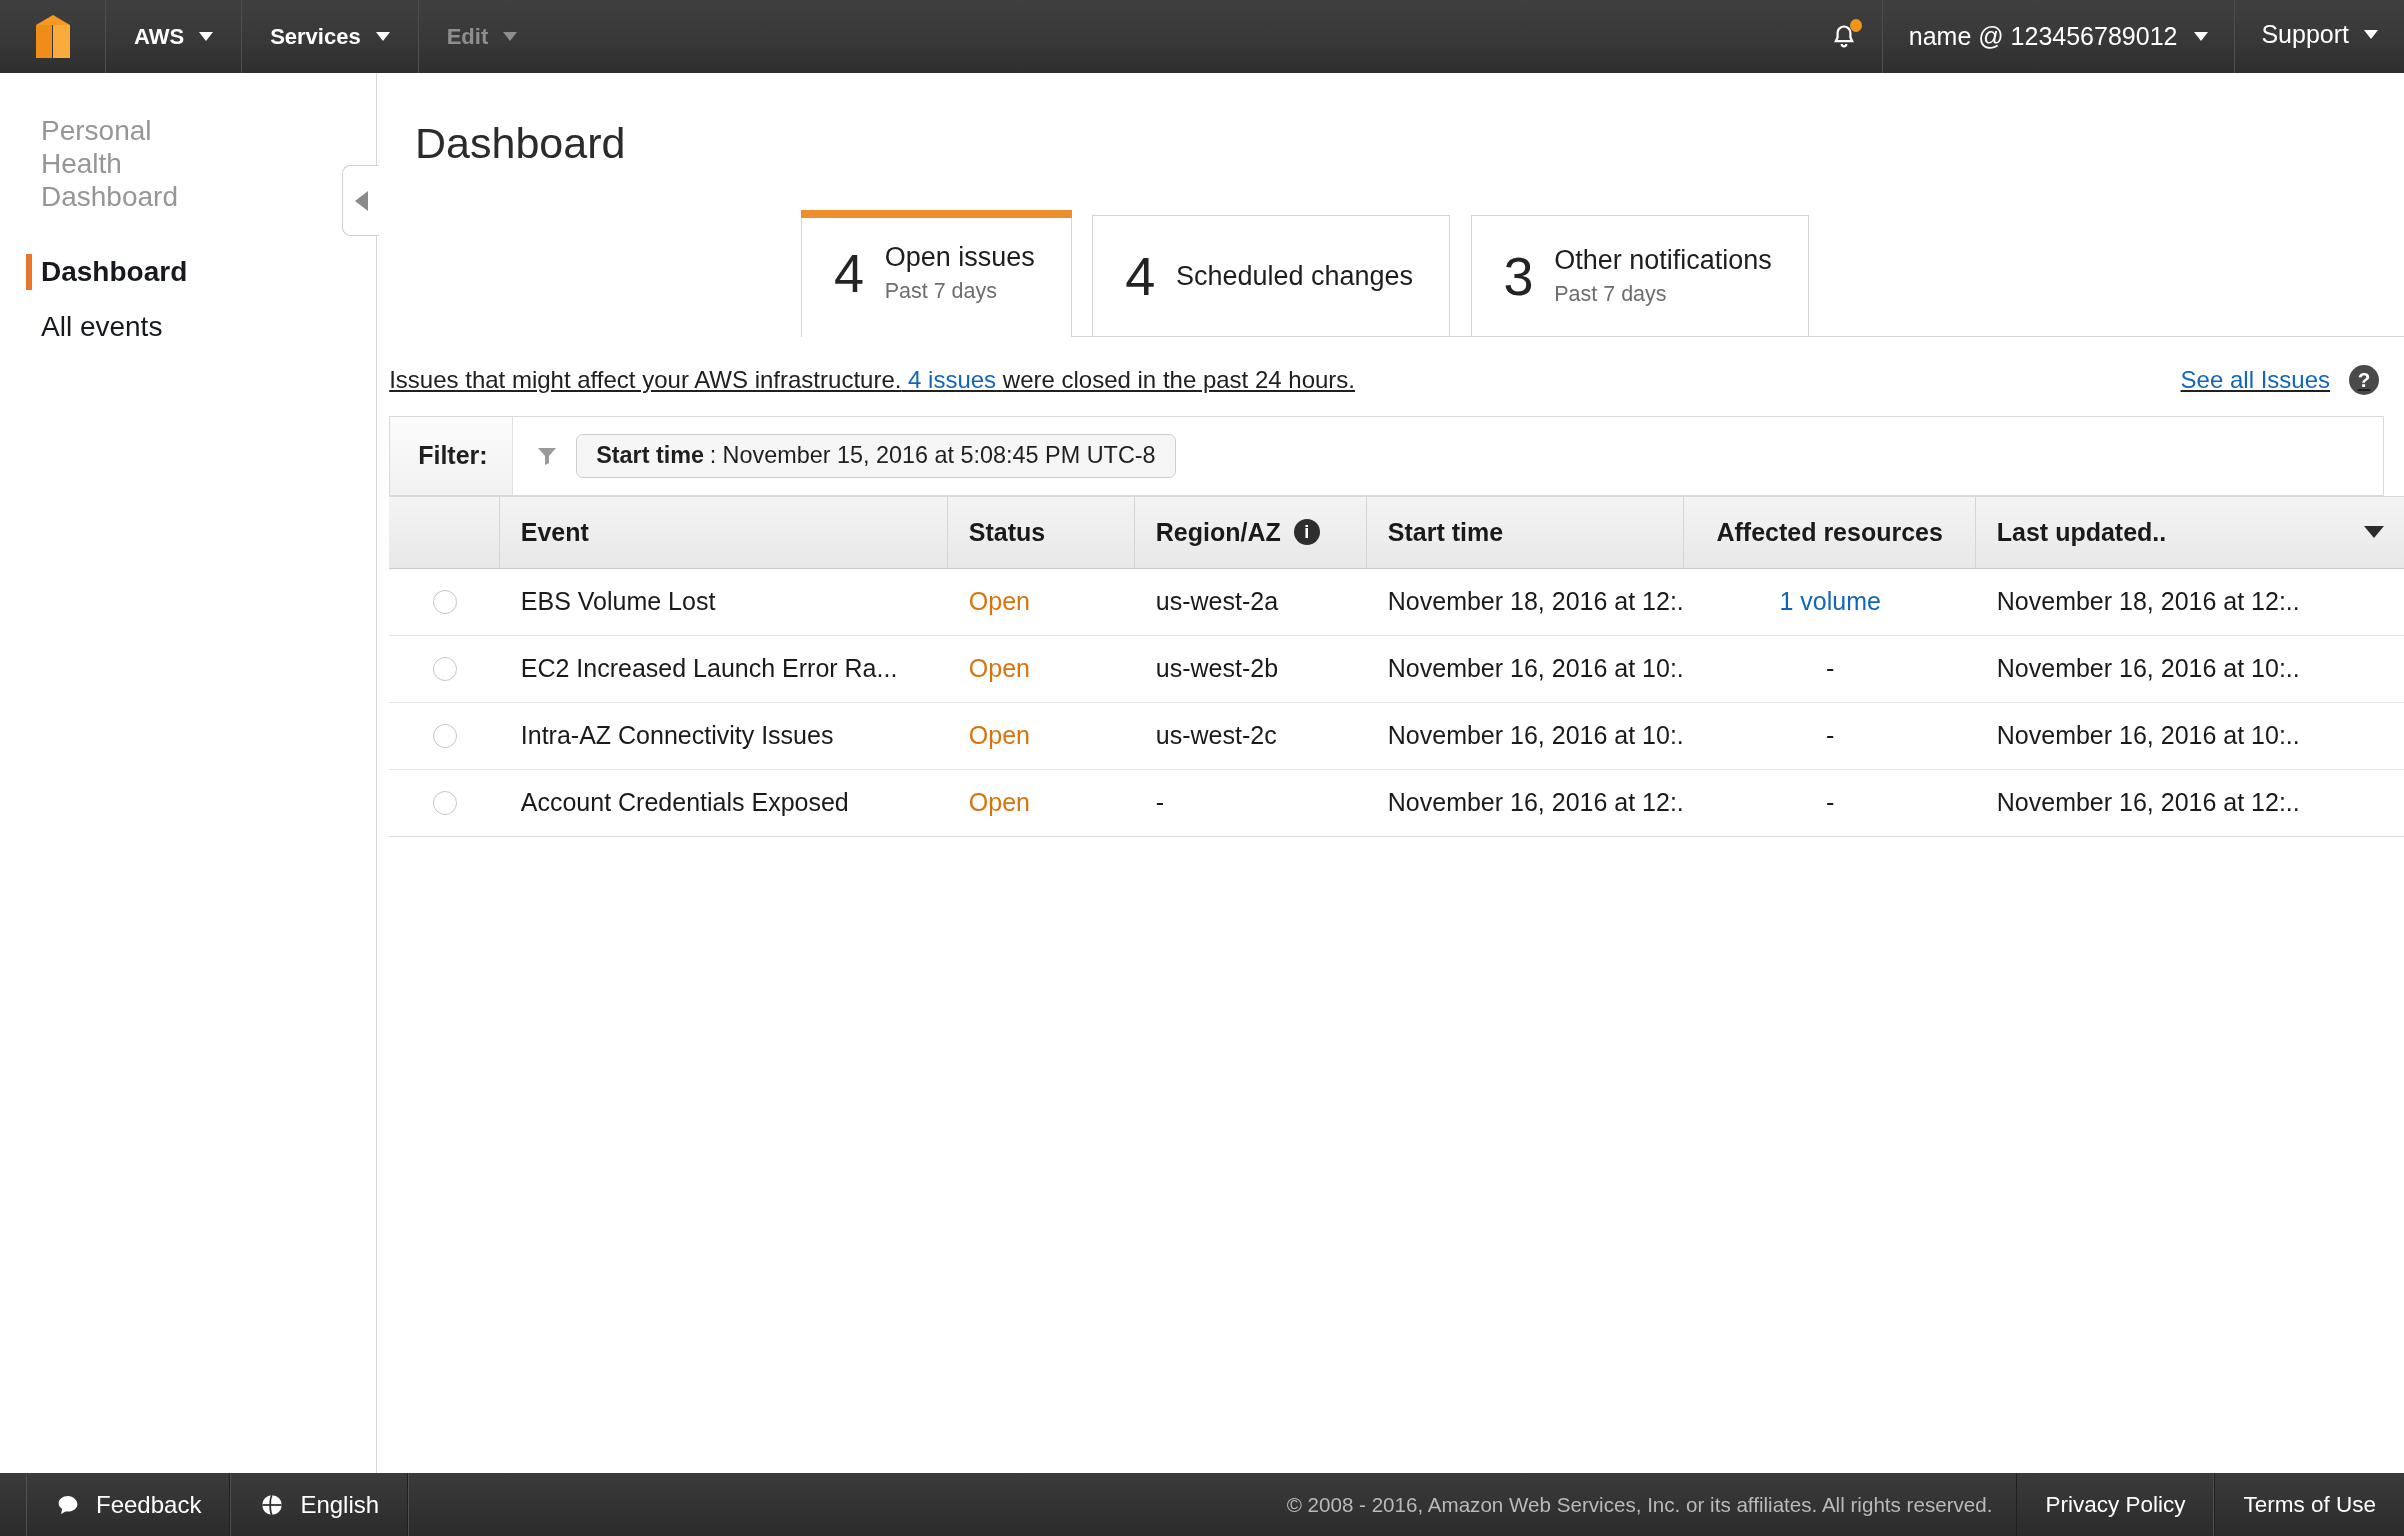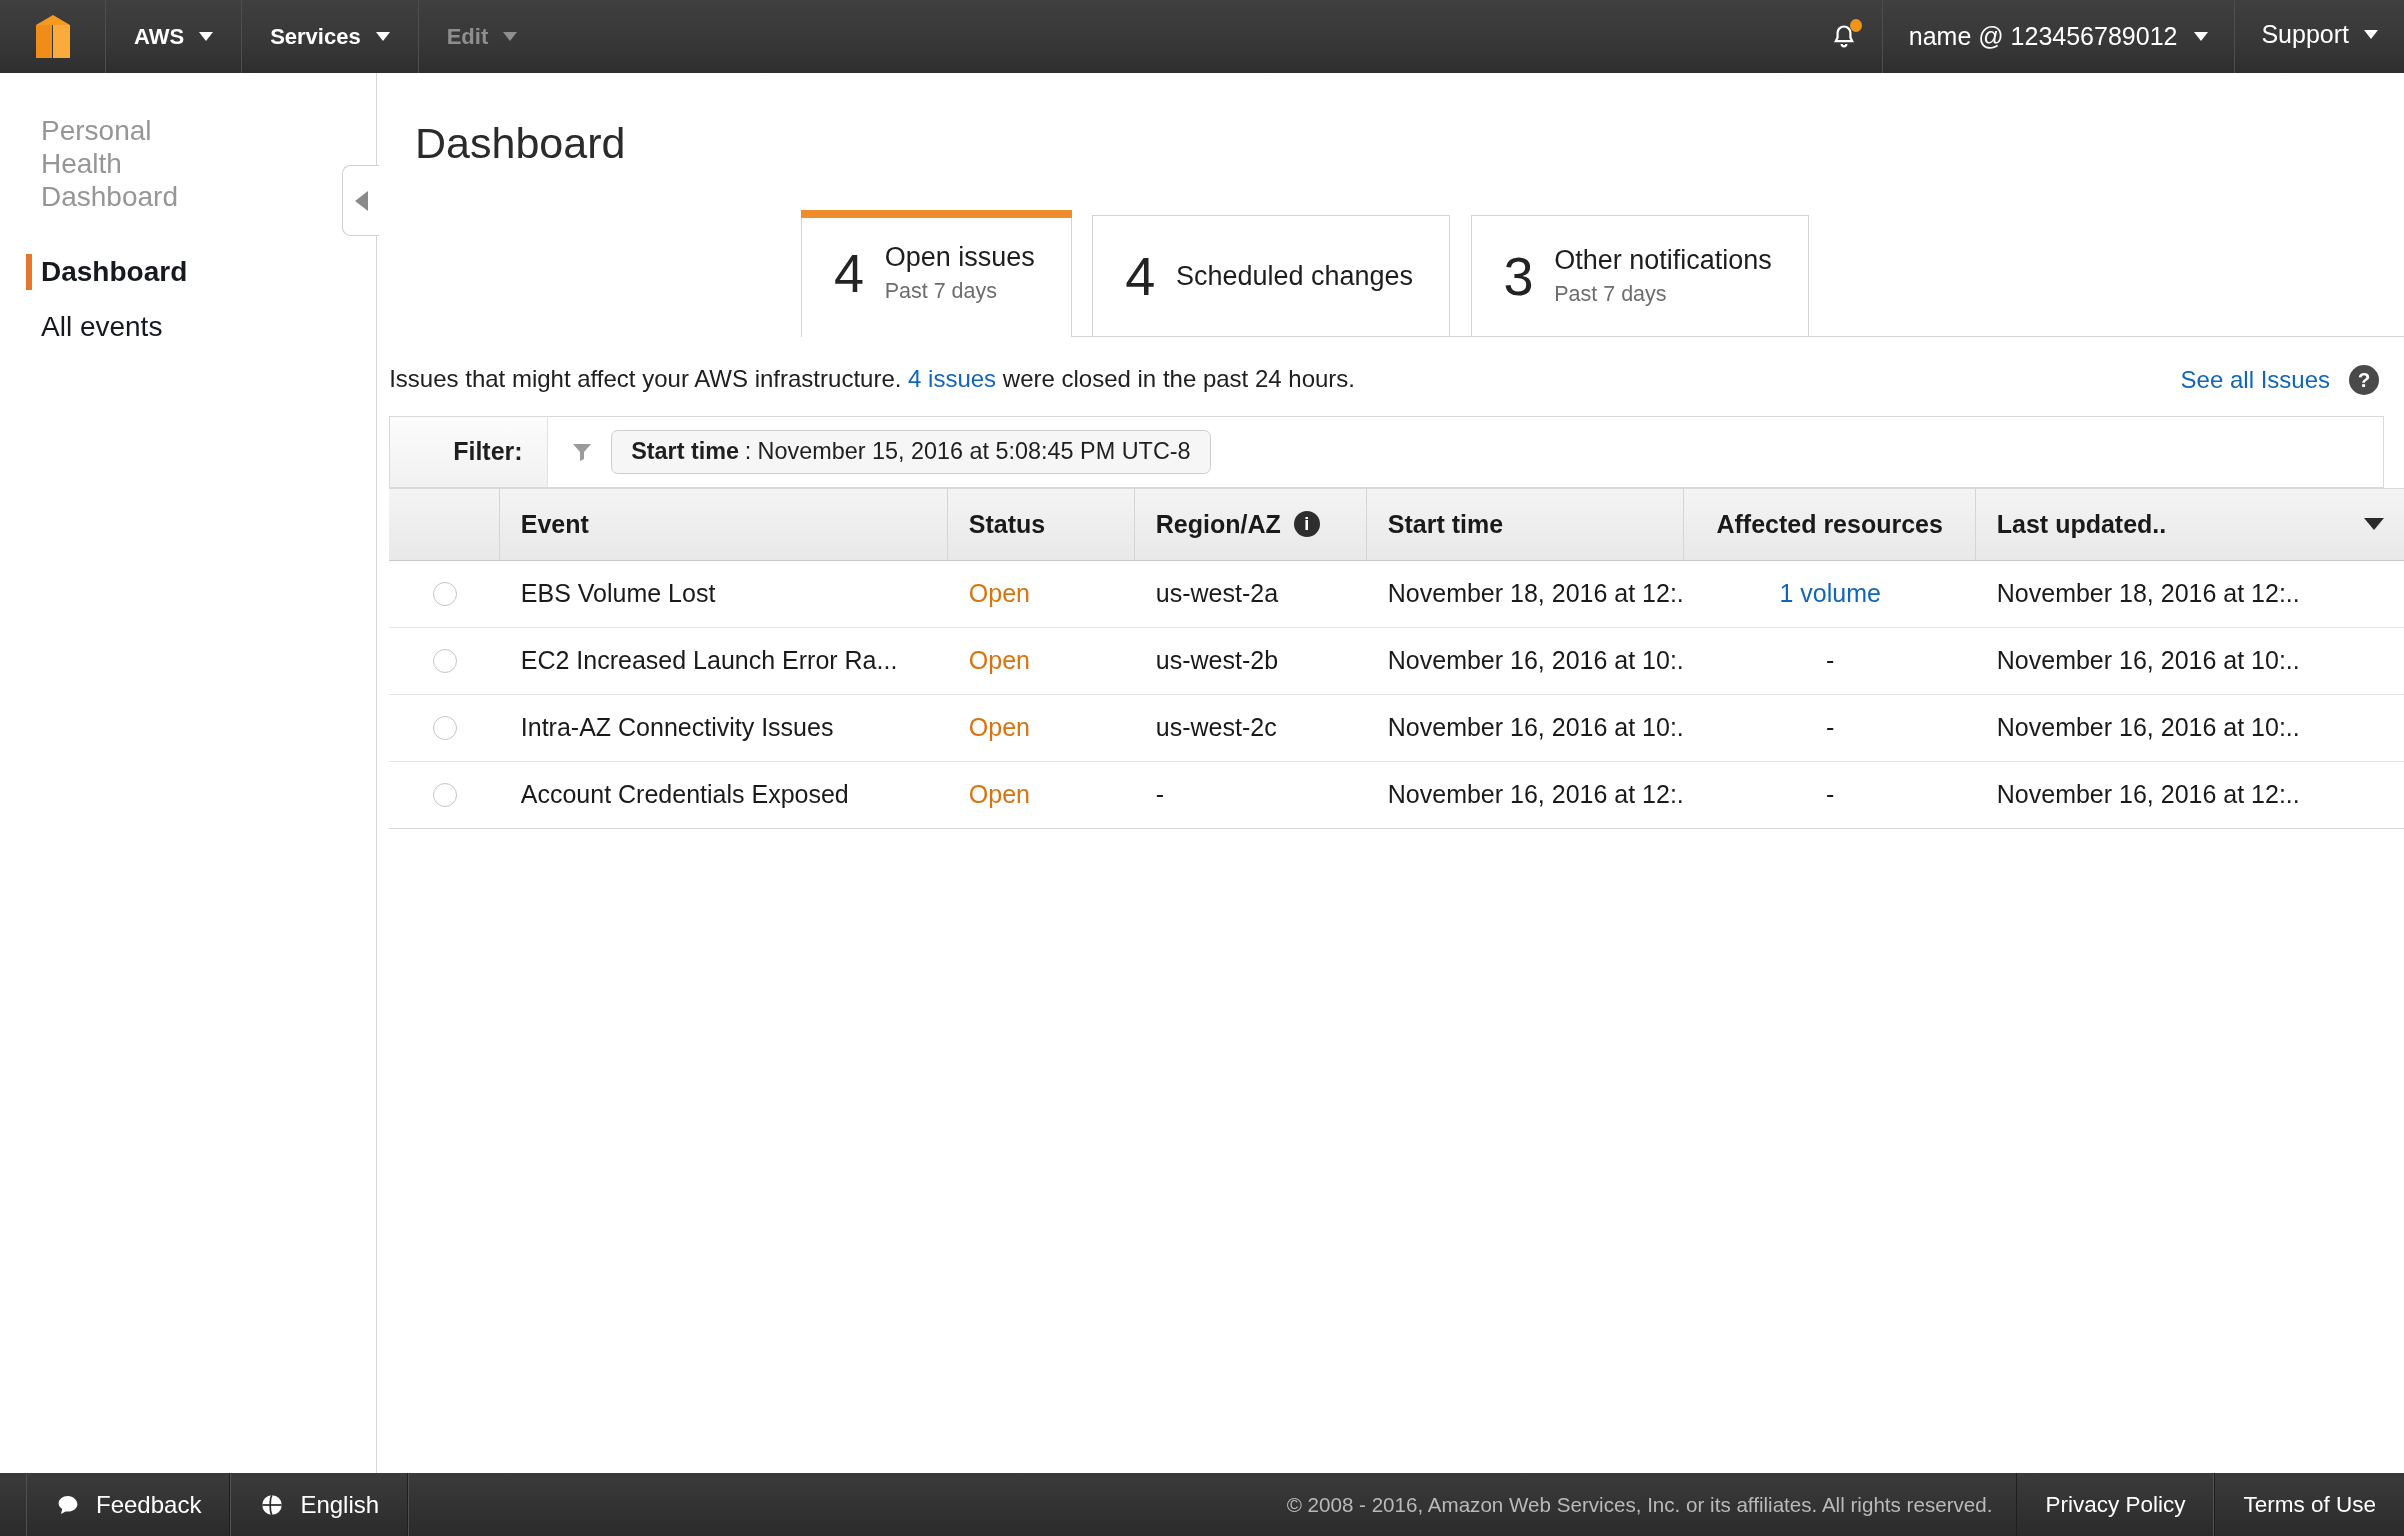--- a/index.html
+++ b/index.html
@@ -177,40 +177,40 @@
     content:""; position:absolute; bottom:-0.9px; left:0; right:0;
     height:1.9px; background:#ffffff;
   }
   .tab-num { font-size: 54px; color: #232323; line-height: 1; font-weight: normal; }
   .tab-txt { display: flex; flex-direction: column; justify-content: center; }
   .tab-label { font-size: 27px; color: #1d1d1d; white-space: nowrap; }
   .tab-sub { font-size: 21.5px; color: #6d6d6d; margin-top: 5.6px; }
 
   
   .info-row {
-    display: flex; 
+    display: flex; align-items: center;
     padding: 28px 26px 0 11.2px;
-    font-size: 24px; color: #202020;
+    font-size: 24px; color: #202020; text-decoration: underline;
   }
   .info-row .a { color: #1166bb; cursor: pointer; }
   .info-right { margin-left: auto; display: flex; align-items: center; gap: 19px; }
   .see-all { color: #1166bb; font-size: 24px; cursor: pointer; }
   .q-ico {
     width: 30px; height: 30px; border-radius: 50%;
     background: #4a4a4a; color: #fff; font-size: 20.6px; font-weight: bold;
     display: flex; align-items: center; justify-content: center; cursor: pointer;
   }
 
   
   .filter-bar {
     margin: 20.6px 20.6px 0 11.2px;
-    height: 72px;
+    height: 80px;
     border: 0.9px solid #d9d9d9;
     background: linear-gradient(to bottom,#fcfcfc,#f1f1f1);
-    display: flex; align-items: stretch; padding-left: 35px;
+    display: flex; align-items: stretch;
   }
   .filter-label {
     display: flex; align-items: center;
     padding: 0 24px 0 28px;
     font-size: 25px; font-weight: bold; color: #1f1f1f;
   }
   .filter-field {
     flex: 1; background: #ffffff;
     border-left: 0.9px solid #e2e2e2;
     display: flex; align-items: center; gap: 17px; padding: 0 22.5px;

